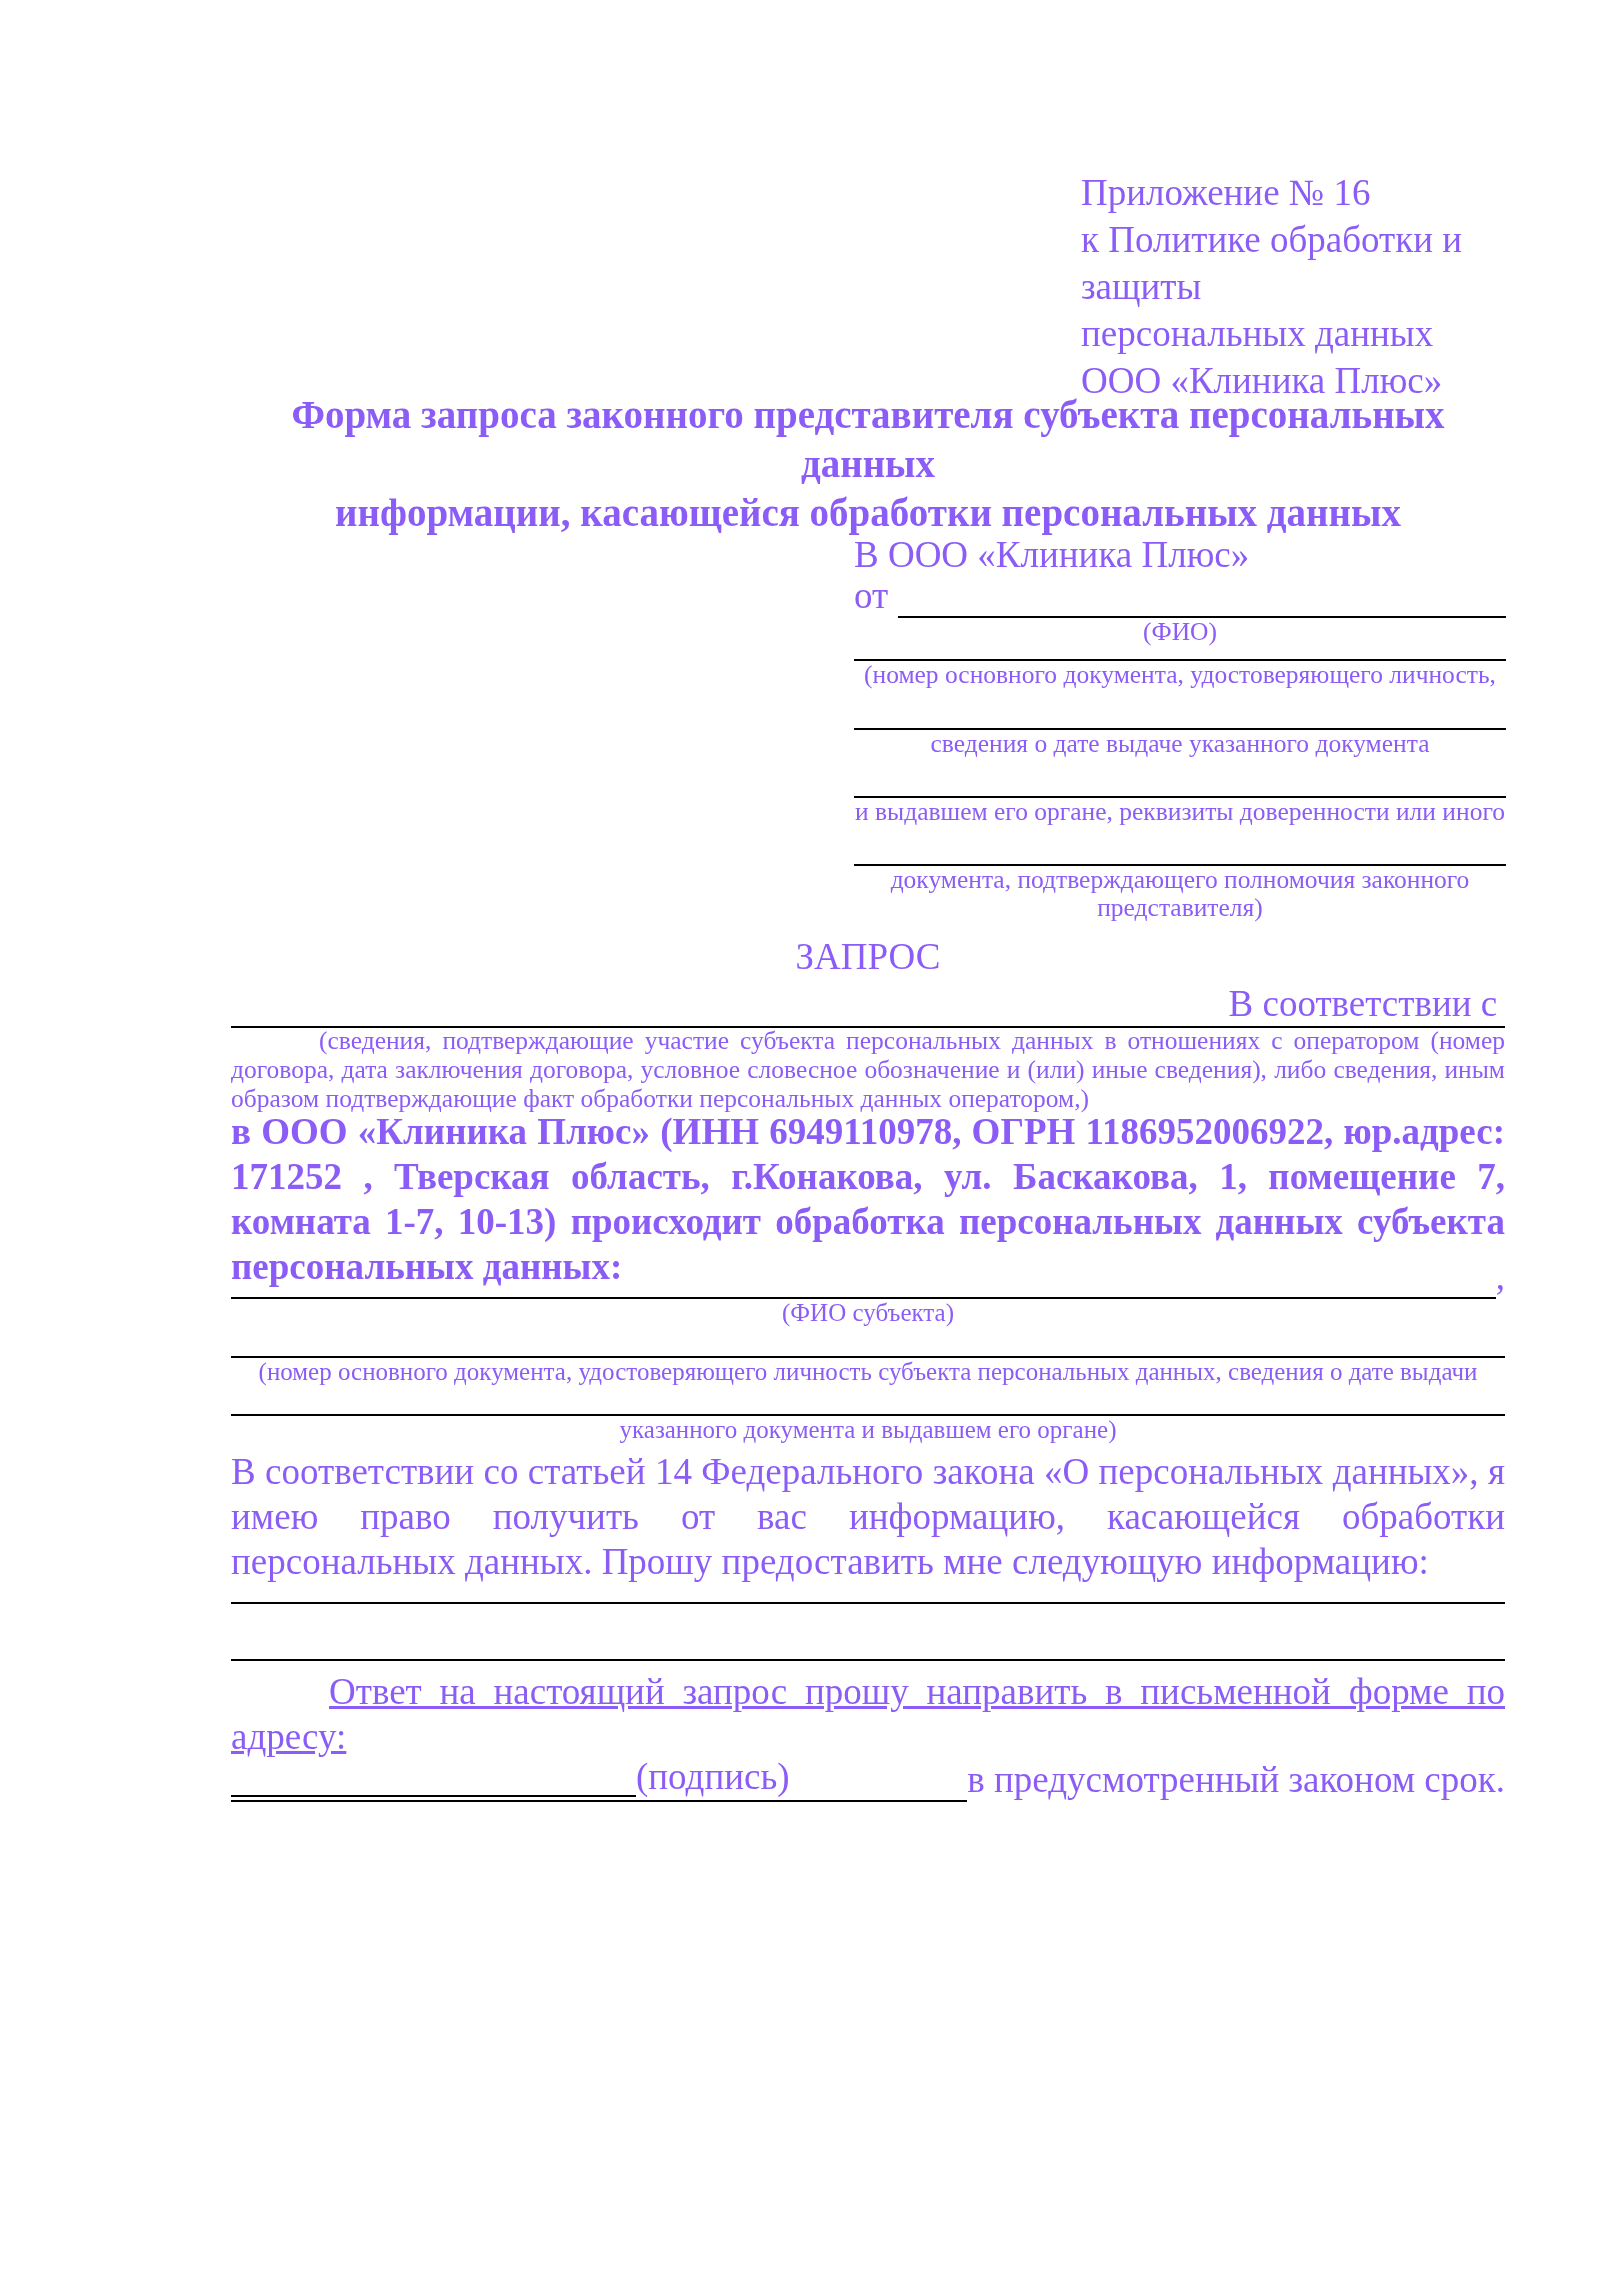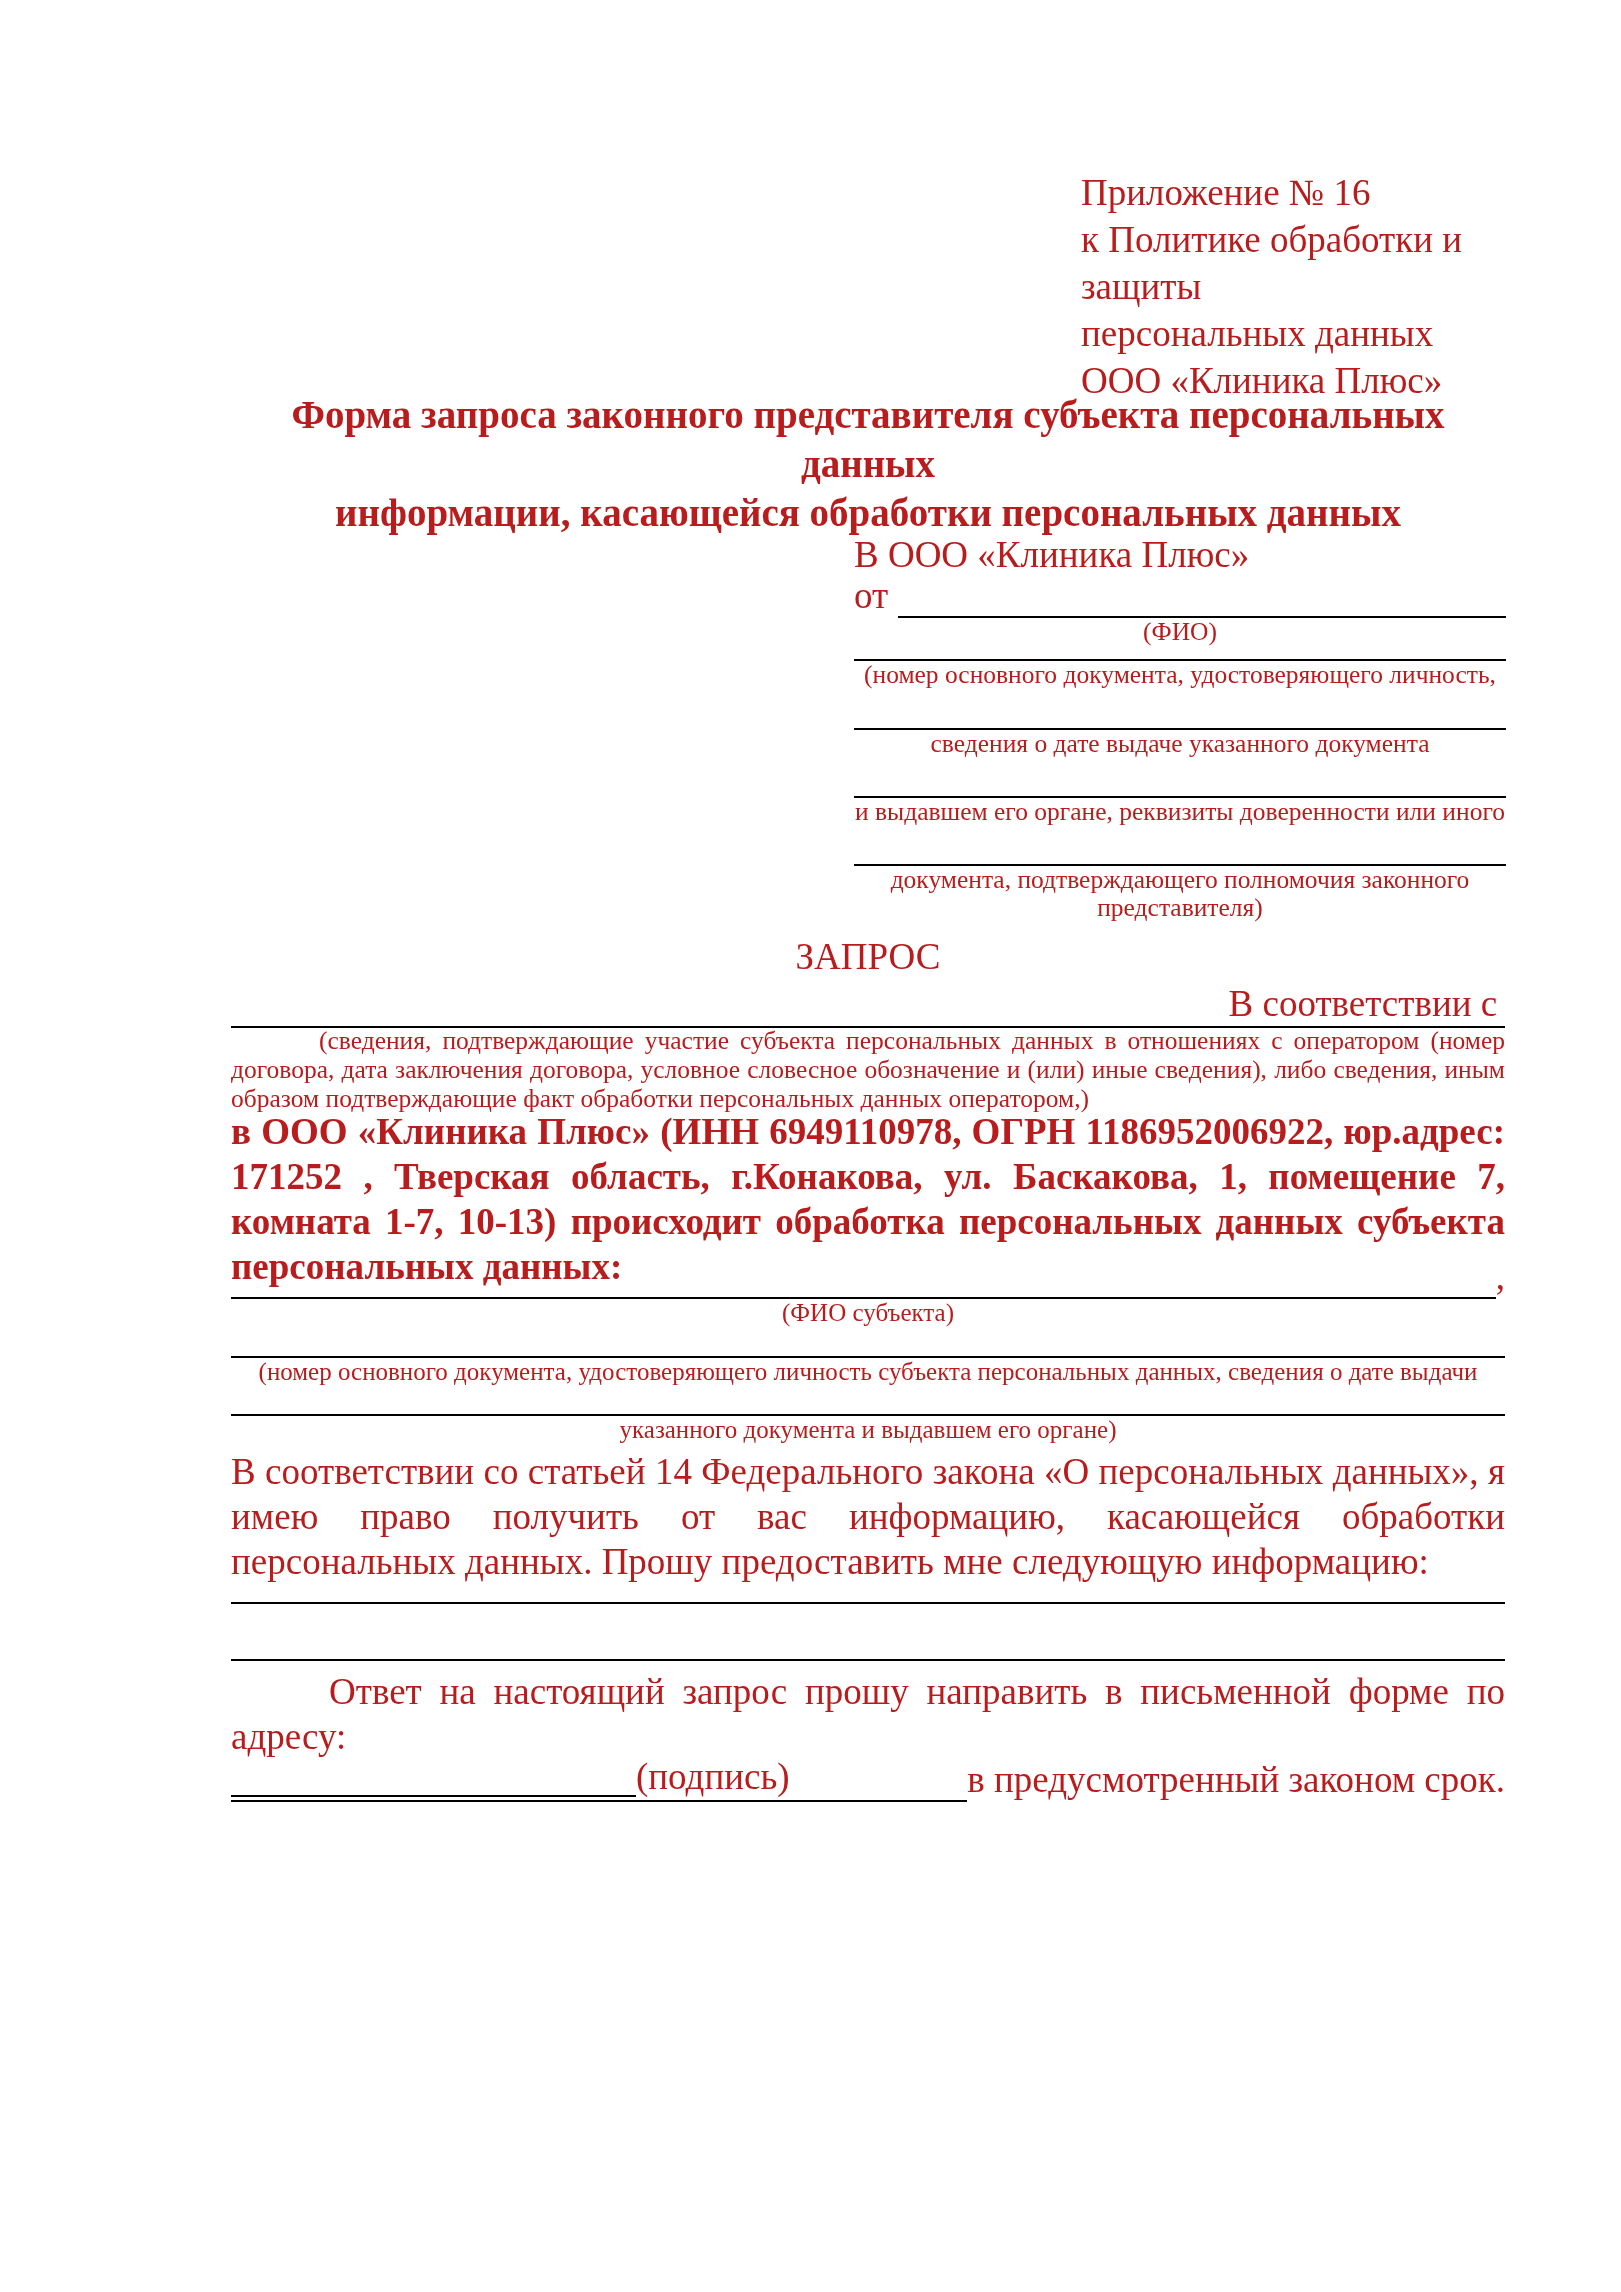--- a/index.html
+++ b/index.html
@@ -1,20 +1,20 @@
 <!DOCTYPE html>
 <html lang="ru"><head>
 <meta charset="utf-8">
 <style>
   html,body { margin:0; padding:0; background:#ffffff; }
   .page {
     position:relative;
     width:1621px; height:2293px;
     background:#ffffff;
-    color:#b91c1c;
+    color:#8b5cf6;
     font-family:"Liberation Serif","DejaVu Serif",serif;
     overflow:hidden;
   }
   .abs { position:absolute; }
 
   
   .appendix { left:1081px; top:169px; width:451px; font-size:37px; line-height:47px; }
 
   
   .title { left:231px; top:390px; width:1274px; text-align:center;
@@ -40,21 +40,21 @@
   .smallprint { font-size:25.5px; line-height:29px; text-align:justify; text-indent:88px; }
   .para { text-align:justify; }
   .operator-para { margin-top:-3.9px;font-weight:bold; }
   .fio-row { height:43px; margin-top:-33px; }
   .fio-row .comma { align-self:flex-end; }
   .cap-block { font-size:25px; line-height:27.4px; text-align:center; }
   .sblank1 { height:29px; } .sblank2 { height:29px; }
   .law-para { margin-top:5.9px; }
   .infoblank1 { height:17.6px; margin-top:0; }
   .infoblank2 { height:55px; }
-  .answer1 { margin-top:7.8px; text-indent:98px; text-align:justify; text-align-last:justify; }
+  .answer1 { margin-top:7.8px; text-indent:98px; text-align:justify; text-align-last:justify;text-decoration:underline; }
   .answer2 { height:43px; }
   .answer2 .tail { align-self:flex-end; white-space:nowrap; }
 
   
   .footer { left:231px; top:1754px; width:1274px; display:flex;
             justify-content:space-between; align-items:flex-end;
             font-size:37px; line-height:45px; }
   .sig-group { display:flex; align-items:center; }
   .sig-line { width:405px; border-bottom:2.9px solid #000; height:39px; }
   .sig-cap { white-space:nowrap; }

